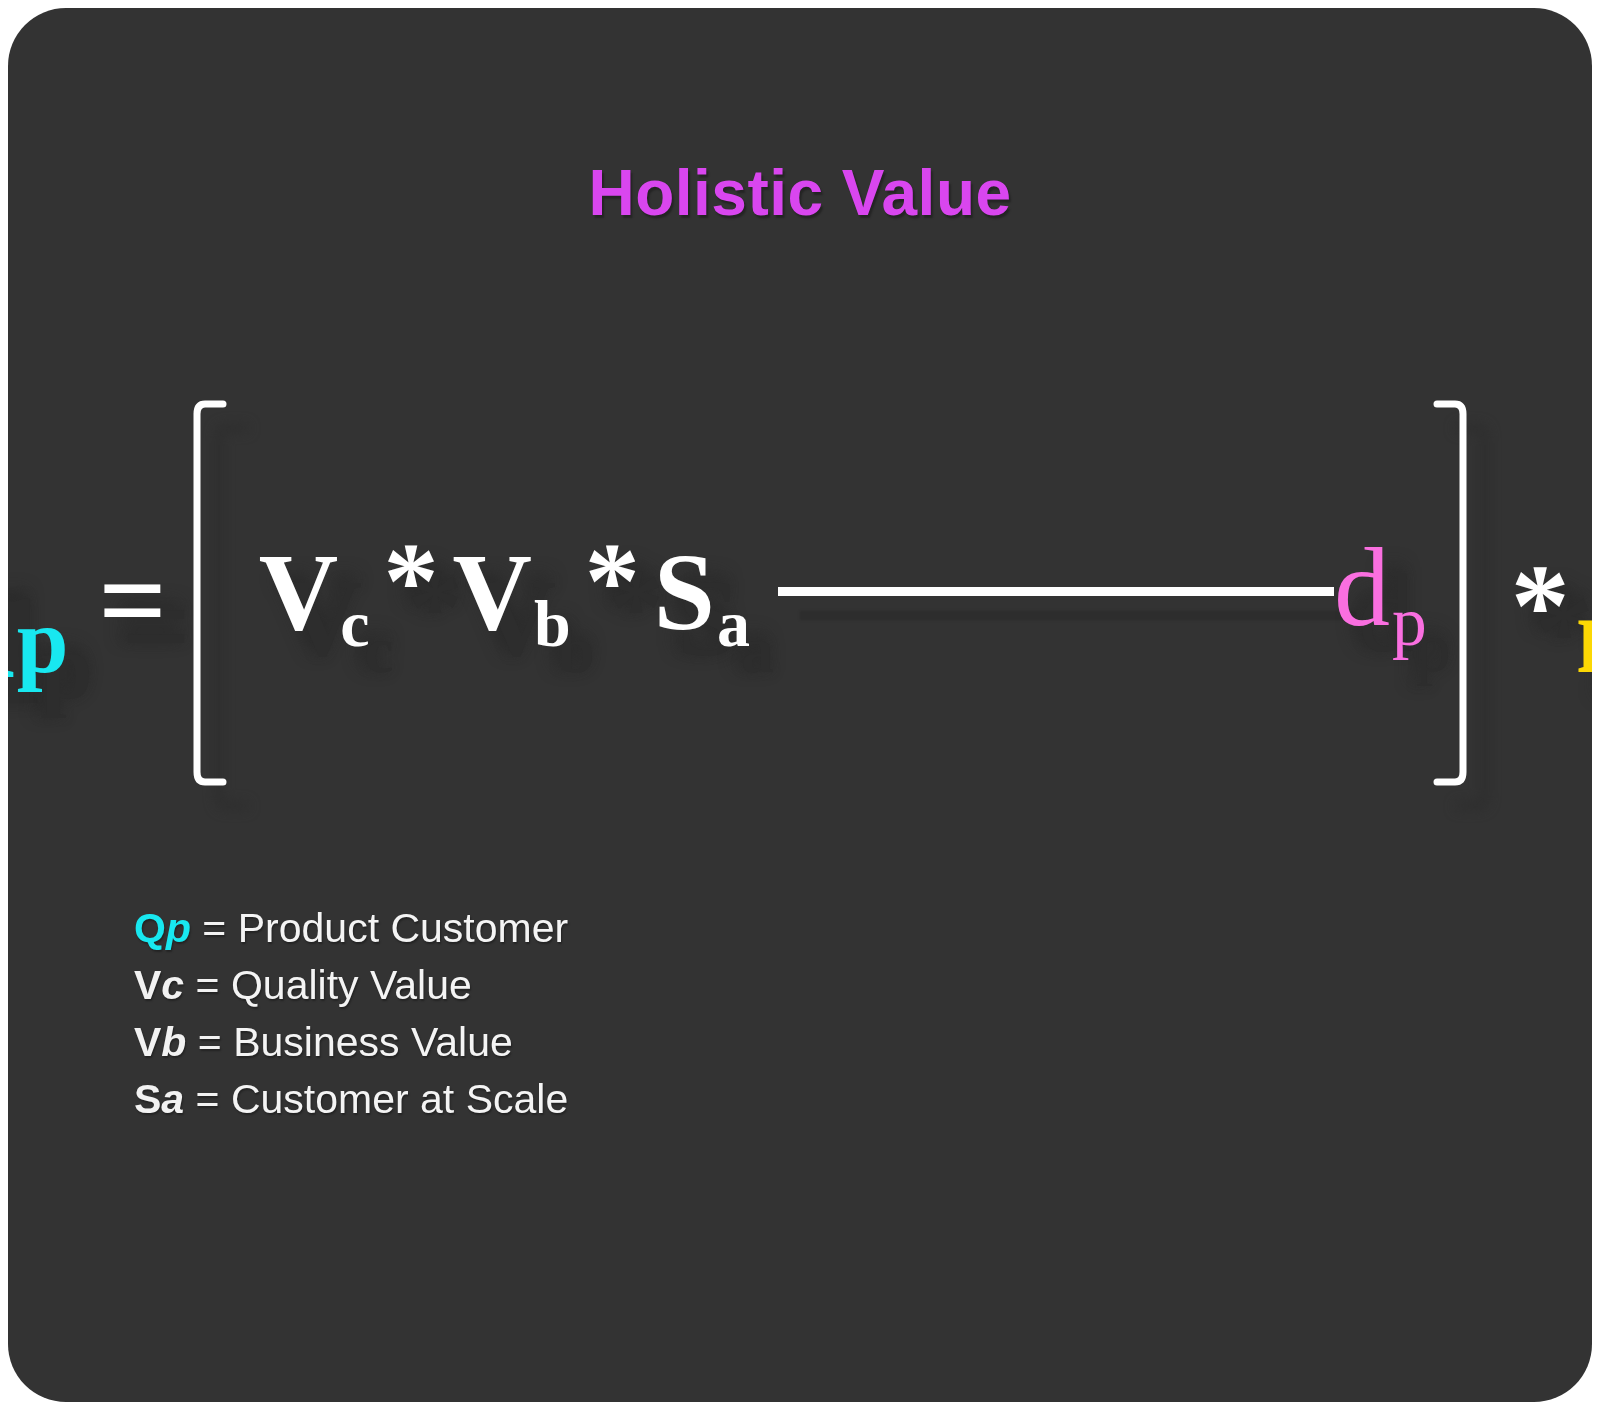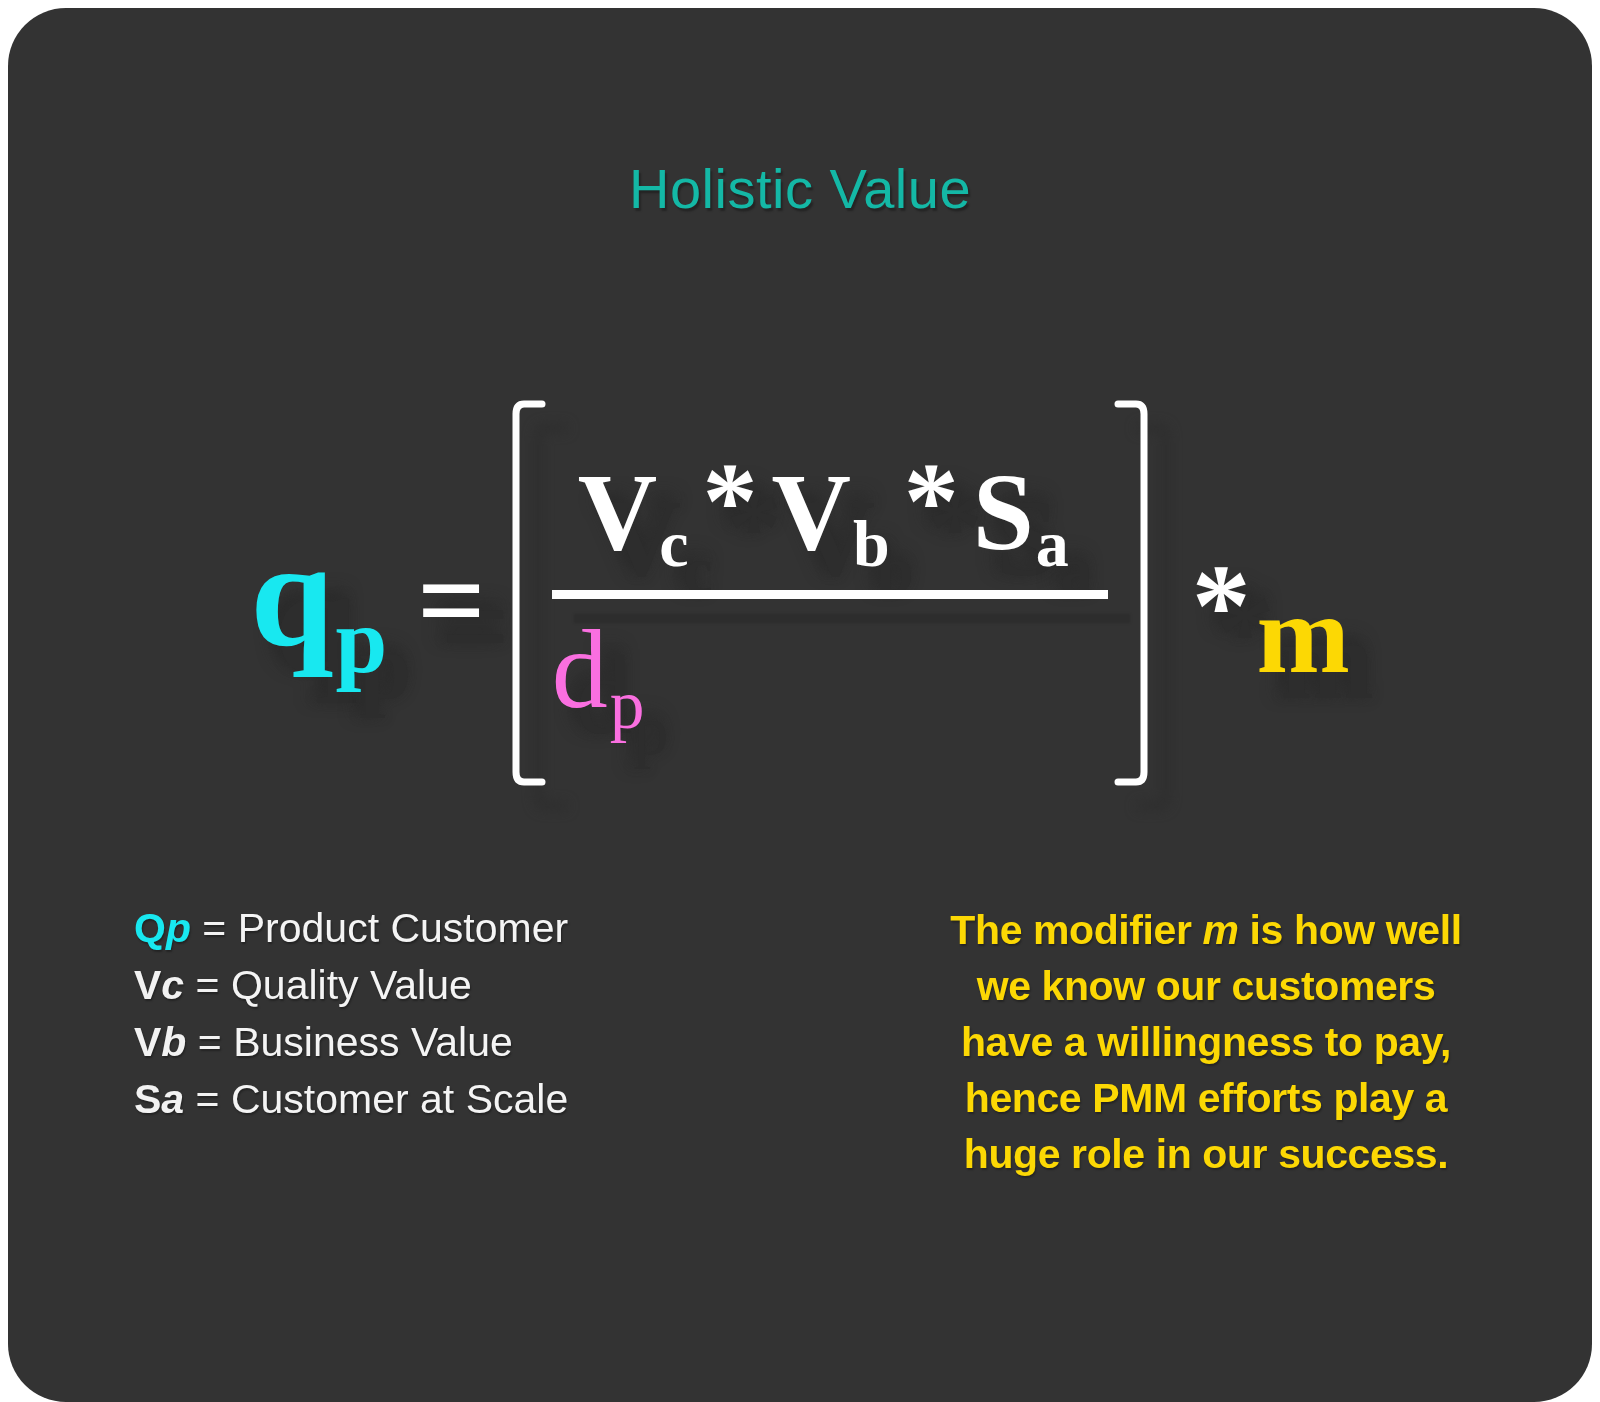--- a/index.html
+++ b/index.html
@@ -26,24 +26,24 @@
   }
 
   
   .title {
     position: absolute;
     left: 0;
     top: 148px;
     width: 1584px;
     text-align: center;
     font-family: "Liberation Sans", sans-serif;
-    font-weight: 400;
-    font-size: 56px;
+    font-weight: 700;
+    font-size: 64px;
     letter-spacing: 0.5px;
-    color: #14b8a6;
+    color: #d946ef;
     text-shadow: 2px 3px 2px rgba(0,0,0,0.30);
   }
 
   
   .formula {
     position: absolute;
     left: 0;
     top: 360px;
     width: 1584px;
     height: 450px;
@@ -89,21 +89,22 @@
     width: 40px;
     height: 390px;
     box-sizing: border-box;
     position: relative;
     filter: drop-shadow(22px 24px 6px #2d2d2d);
   }
   .bracket svg { display: block; }
 
   .frac {
     display: flex;
-    flex-direction: column;
+    flex-direction: row;
+    align-items: center;
     justify-content: center;
     margin: 16px 4px;
   }
   .numer {
     color: #ffffff;
     font-size: 110px;
     font-weight: 700;
     line-height: 1.05;
     white-space: nowrap;
     padding: 0 26px 4px 26px;
@@ -243,15 +244,14 @@
     </div>
 
     <div class="legend-row">
       <span class="key" style="color:#f2f2f2"><span>S</span><span class="it">a</span></span>
       <span>=</span>
       <span class="desc">Customer at Scale</span>
     </div>
 
   </div>
 
-  <div class="note"><span>The modifier </span><span class="it">m</span><span> is how well we know our customers have a willingness to pay, hence PMM efforts play a huge role in our success.</span></div>
 
 </div>
 
 </body></html>

